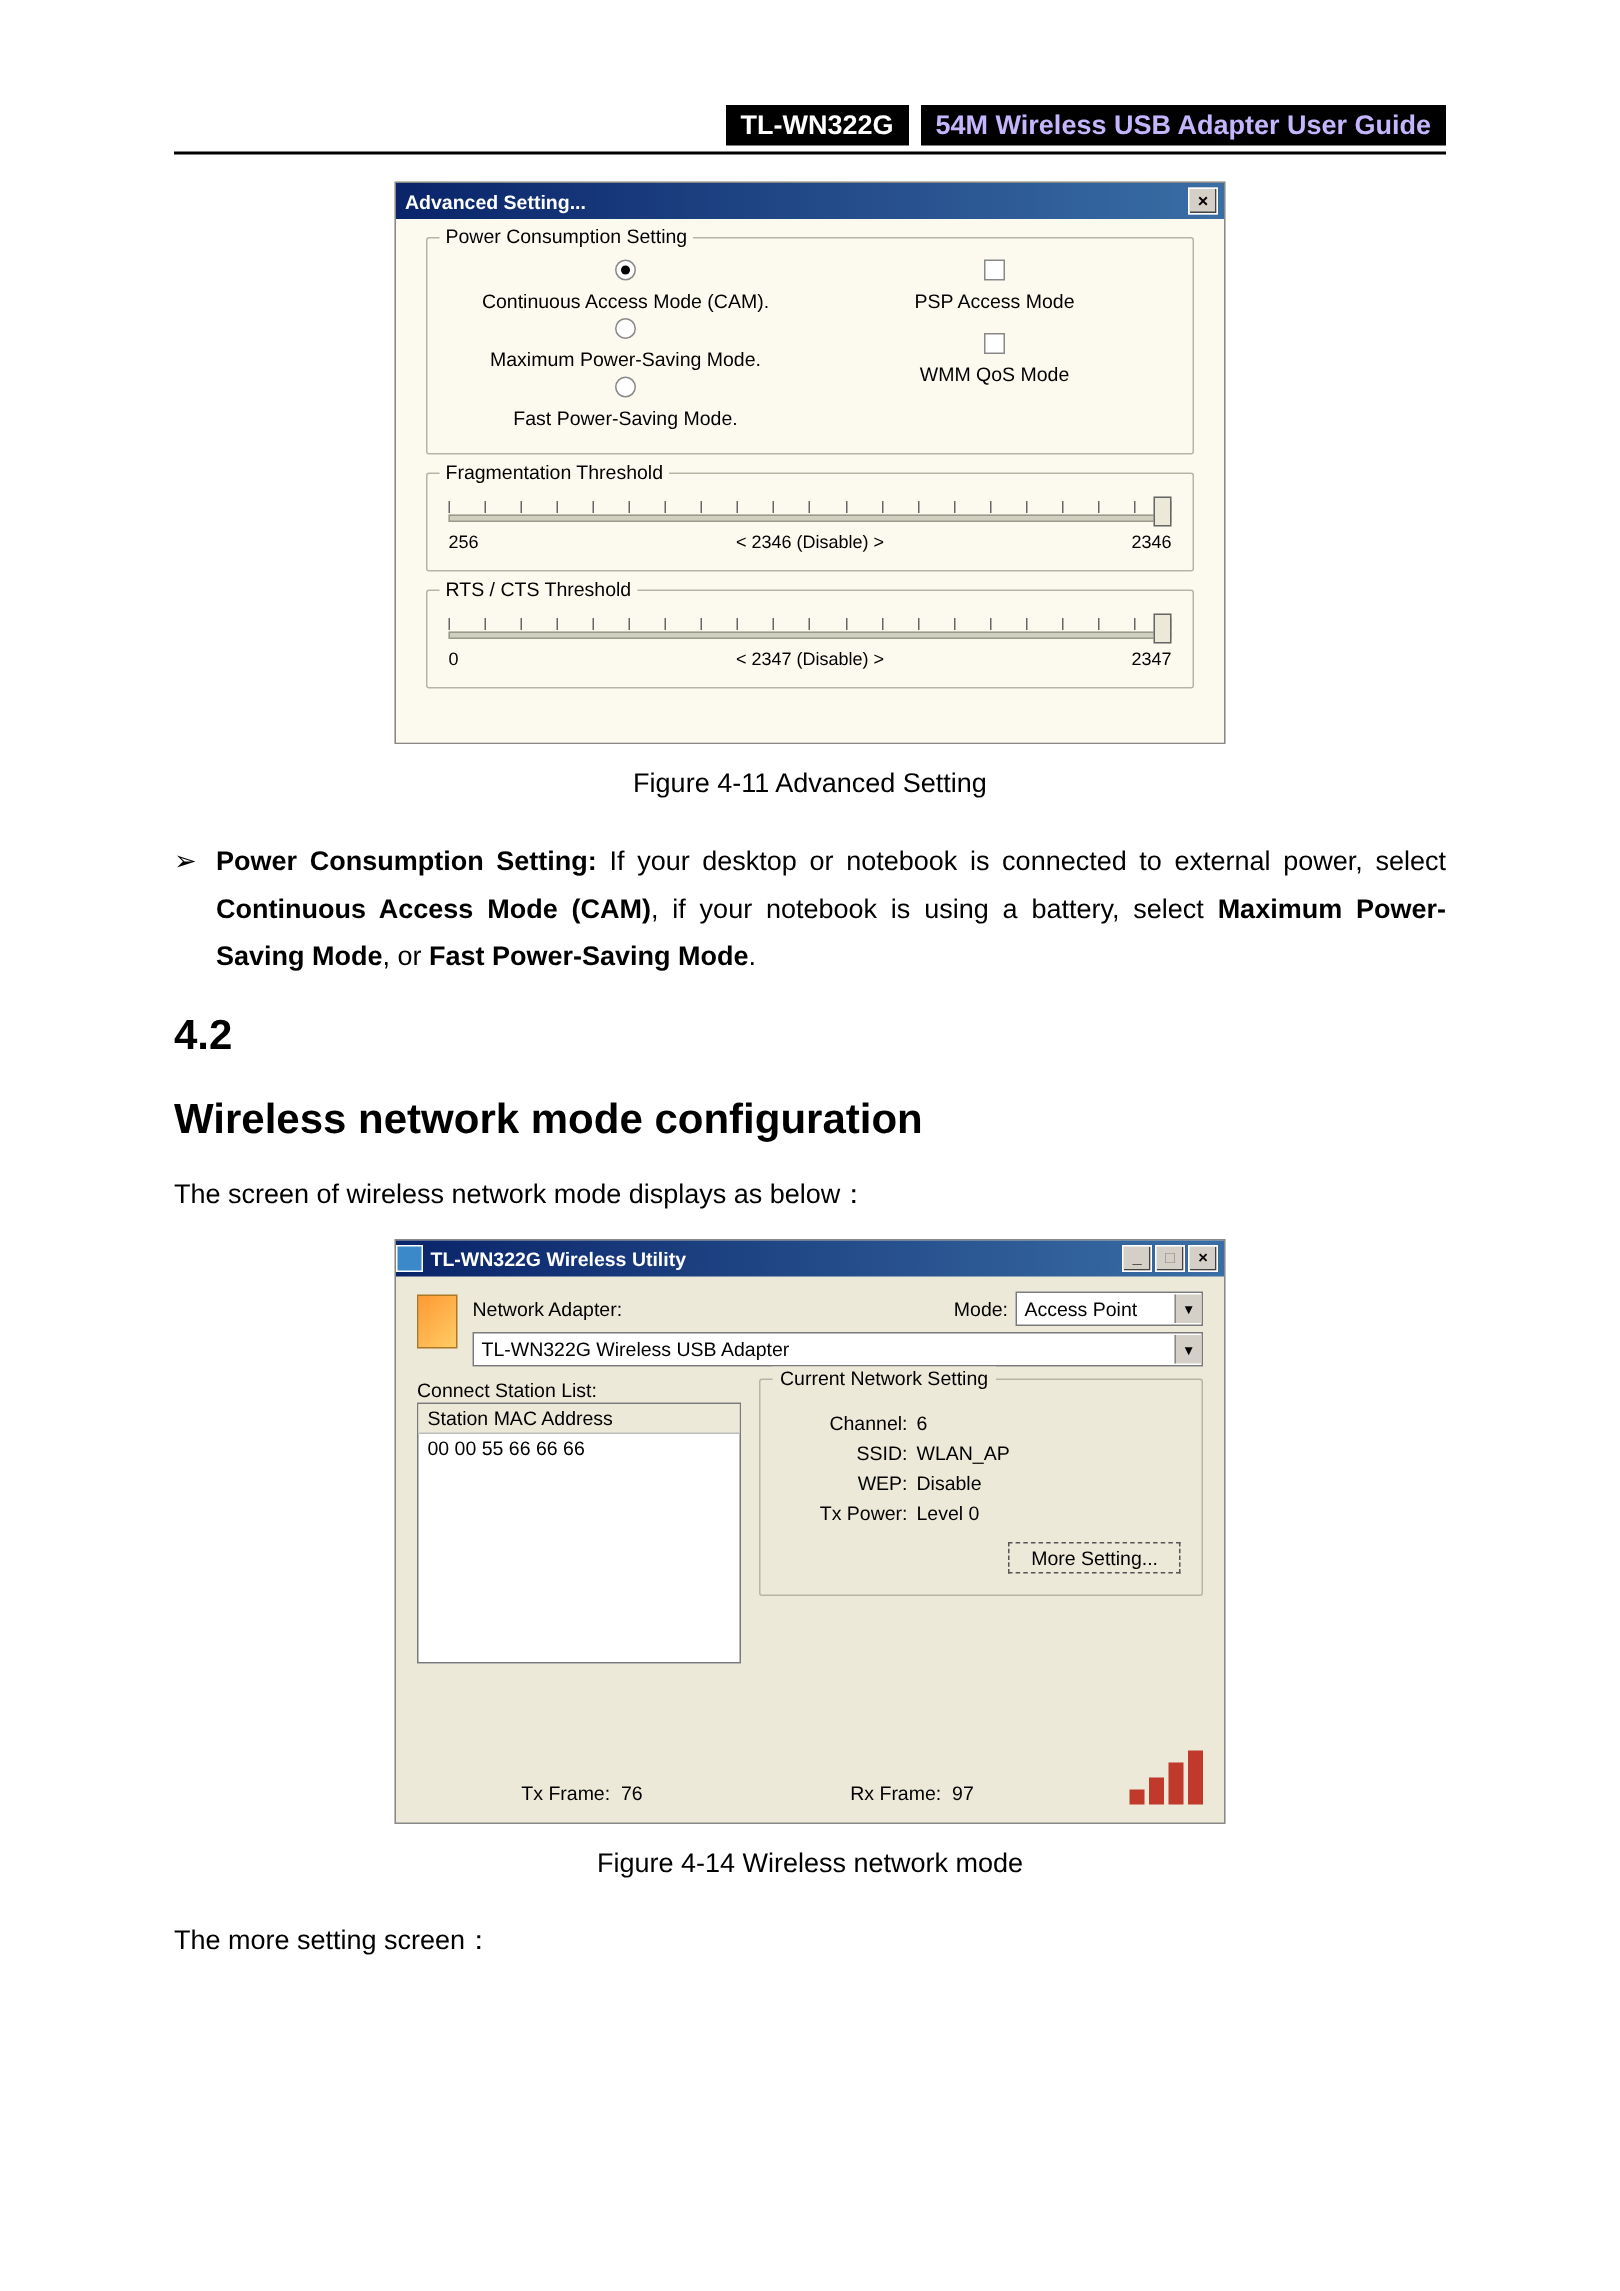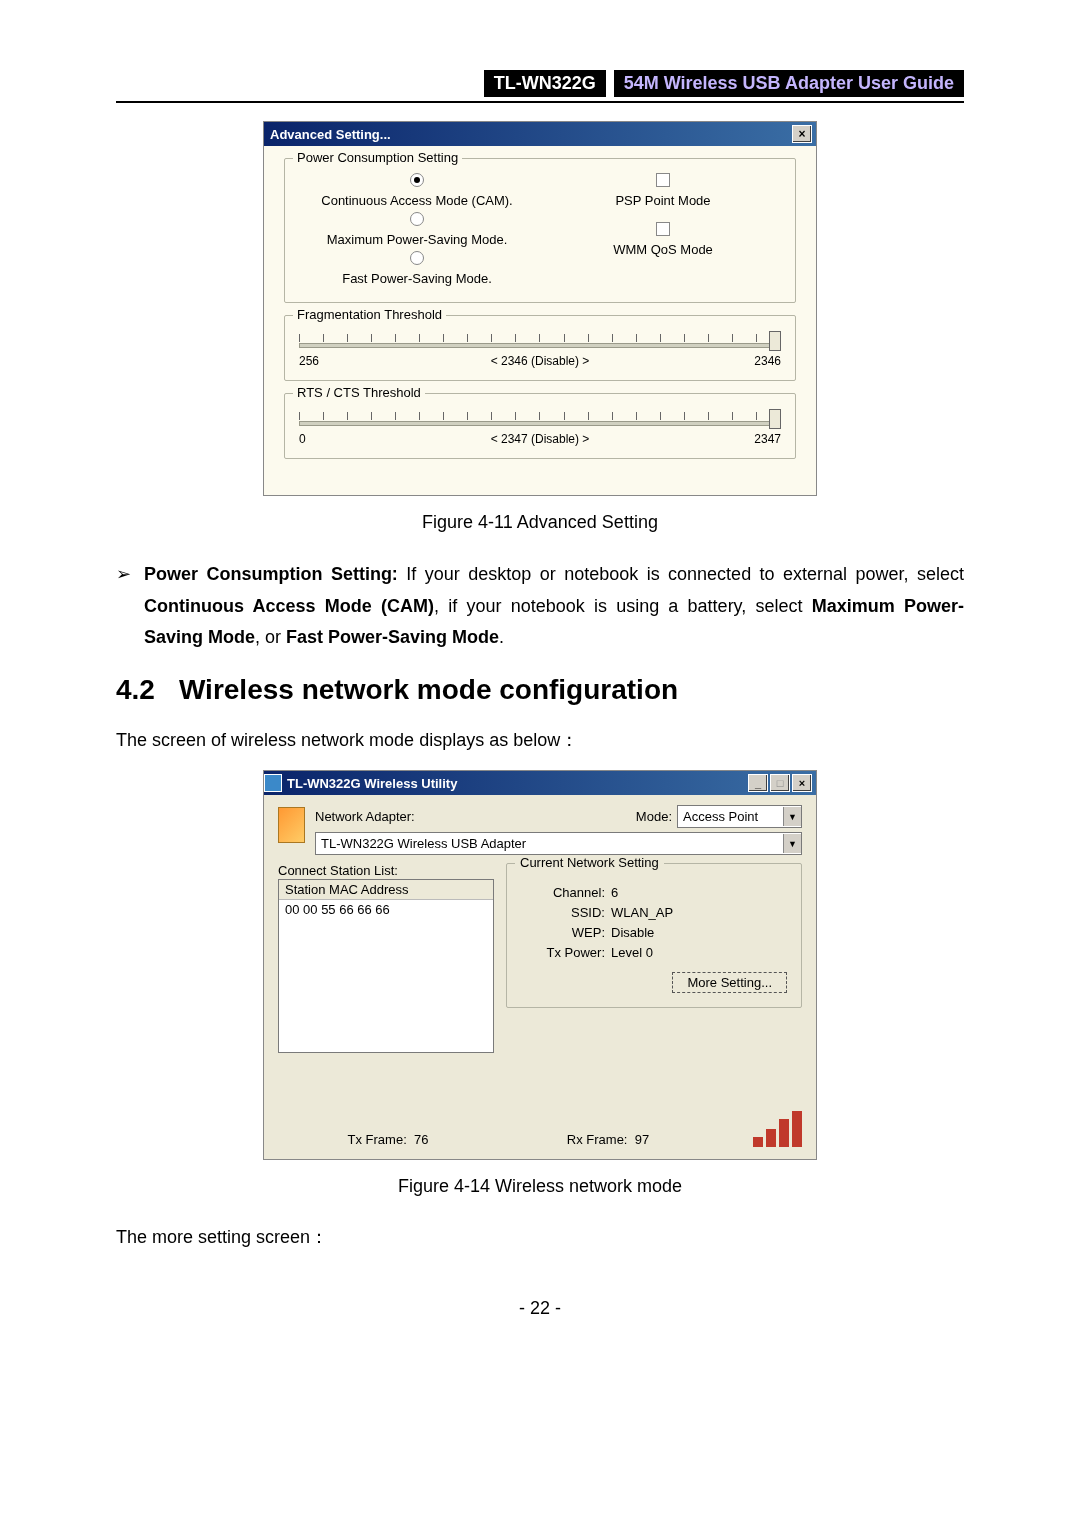--- a/index.html
+++ b/index.html
@@ -138,21 +138,21 @@
     line-height: 1.75;
     text-align: justify;
     margin-bottom: 20px;
   }
   .bullet-glyph { width: 28px; flex: 0 0 28px; font-size: 18px; }
   .bullet-text { flex: 1; }
   .section-heading {
     font-size: 28px;
     font-weight: bold;
     margin: 18px 0 20px;
-    display: flex; gap: 24px;
+    display: flex; gap: 24px; flex-direction: column;
   }
   .para {
     font-size: 18px;
     line-height: 1.6;
     margin-bottom: 16px;
   }
   
   .dialog2-wrap { display: flex; justify-content: center; }
   .dialog2 {
     width: 552px;
@@ -329,21 +329,21 @@
                 <span>Maximum Power-Saving Mode.</span>
               </div>
               <div class="radio-row">
                 <span class="radio-dot"></span>
                 <span>Fast Power-Saving Mode.</span>
               </div>
             </div>
             <div class="pc-right">
               <div class="check-row">
                 <span class="checkbox-sq"></span>
-                <span>PSP Point Mode</span>
+                <span>PSP Access Mode</span>
               </div>
               <div class="check-row" style="margin-top:14px;">
                 <span class="checkbox-sq"></span>
                 <span>WMM QoS Mode</span>
               </div>
             </div>
           </div>
         </div>
 
         <div class="groupbox">
@@ -526,14 +526,13 @@
           </div>
         </div>
       </div>
     </div>
   </div>
 
   <div class="fig-caption">Figure 4-14 Wireless network mode</div>
 
   <div class="para">The more setting screen：</div>
 
-  <div class="page-num">- 22 -</div>
 </div>
 
 </body></html>

